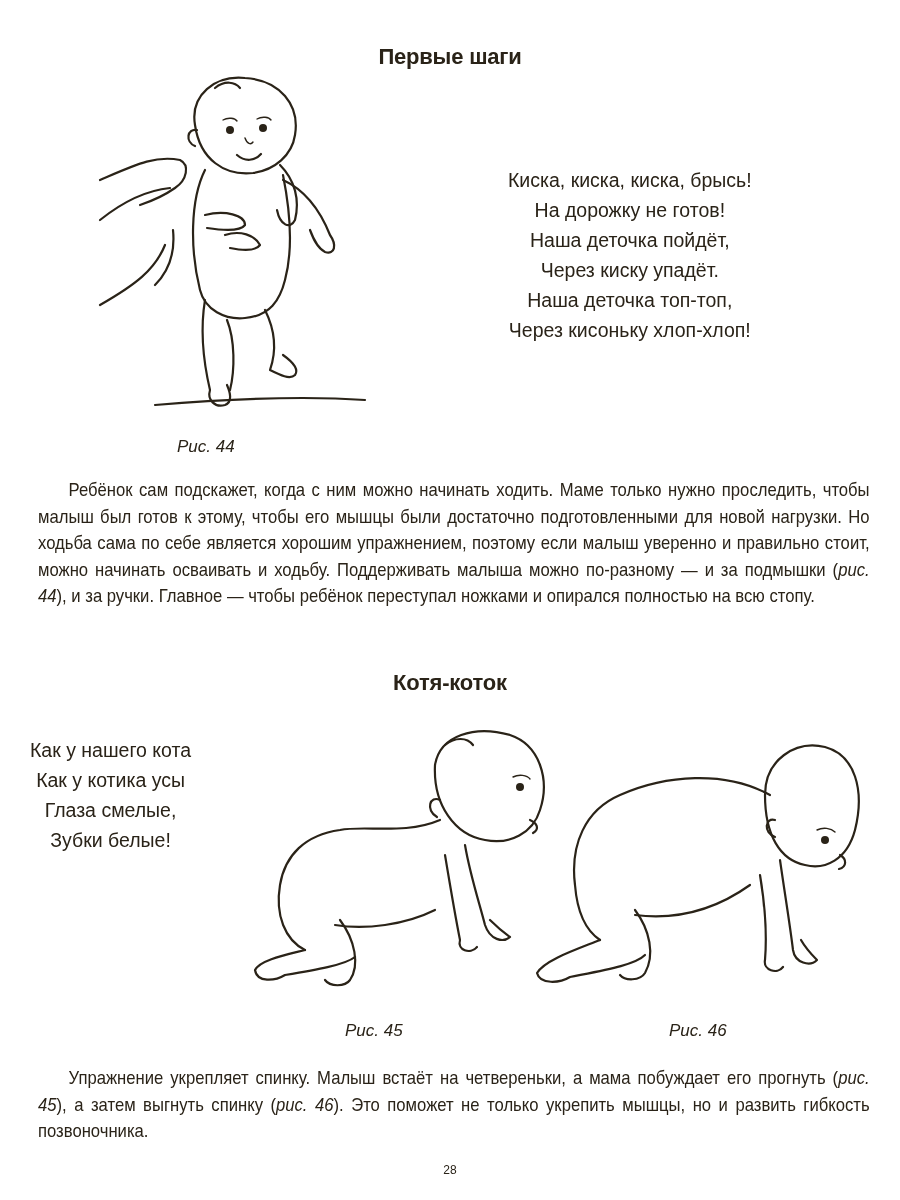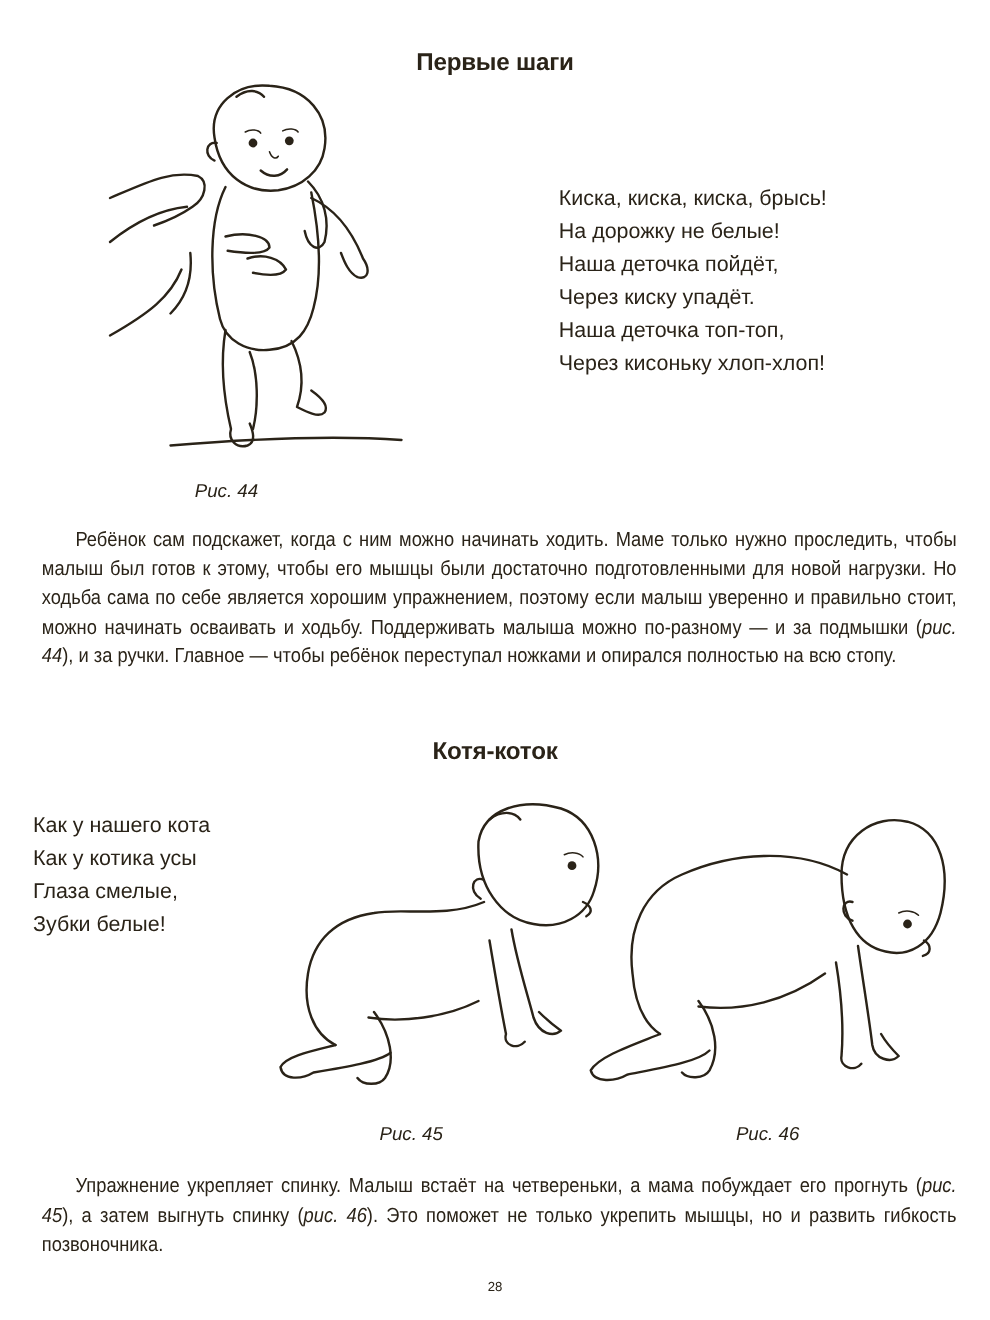--- a/index.html
+++ b/index.html
@@ -1,18 +1,18 @@
 <!DOCTYPE html>
 <html><head>
 <meta charset="utf-8">
 <style>
   html, body { margin: 0; padding: 0; background: #ffffff; }
   body { width: 900px; height: 1200px; position: relative; overflow: hidden;
          font-family: "Liberation Sans", sans-serif; color: #2a2318; }
-  .abs { position: absolute; }
+  .abs { position: absolute; text-align: center; }
   .heading { font-weight: bold; font-size: 22px; text-align: center; width: 900px; left: 0; letter-spacing: -0.2px; }
   .poem { font-size: 19.5px; line-height: 30px; }
   .poem div { white-space: nowrap; }
   .caption { font-style: italic; font-size: 17px; }
   .para { font-family: "Liberation Sans", sans-serif; font-size: 18.5px; line-height: 26.5px;
           text-align: justify; transform: scaleX(0.9); transform-origin: left top; }
   .para p { margin: 0; text-indent: 34px; }
   .para i { font-style: italic; }
   .pagenum { font-size: 12px; text-align: center; width: 900px; left: 0; }
   svg { position: absolute; }
@@ -53,21 +53,21 @@
   <path class="ln" d="M170 240 C180 260 182 280 175 300 C185 305 195 310 200 305 C205 298 195 290 188 285"></path>
   <path class="ln" d="M132 250 C140 270 140 300 135 320"></path>
 
   <path class="ln" d="M60 335 C120 330 200 325 270 330"></path>
 </svg>
 
 <div class="abs caption" style="left:177px; top:437px;">Рис. 44</div>
 
 <div class="abs poem" style="left:508px; top:165px;">
   <div>Киска, киска, киска, брысь!</div>
-  <div>На дорожку не белые!</div>
+  <div>На дорожку не готов!</div>
   <div>Наша деточка пойдёт,</div>
   <div>Через киску упадёт.</div>
   <div>Наша деточка топ-топ,</div>
   <div>Через кисоньку хлоп-хлоп!</div>
 </div>
 
 <div class="abs para" style="left:38px; top:477px; width:924px;">
   <p><span>Ребёнок сам подскажет, когда с ним можно начинать ходить. Маме только нужно проследить, чтобы малыш был готов к этому, чтобы его мышцы были достаточно подготовленными для новой нагрузки. Но ходьба сама по себе является хорошим упражнением, поэтому если малыш уверенно и правильно стоит, можно начинать осваивать и ходьбу. Поддерживать малыша можно по-разному — и за подмышки (</span><i>рис. 44</i><span>), и за ручки. Главное — чтобы ребёнок переступал ножками и опирался полностью на всю стопу.</span></p>
 </div>
 

